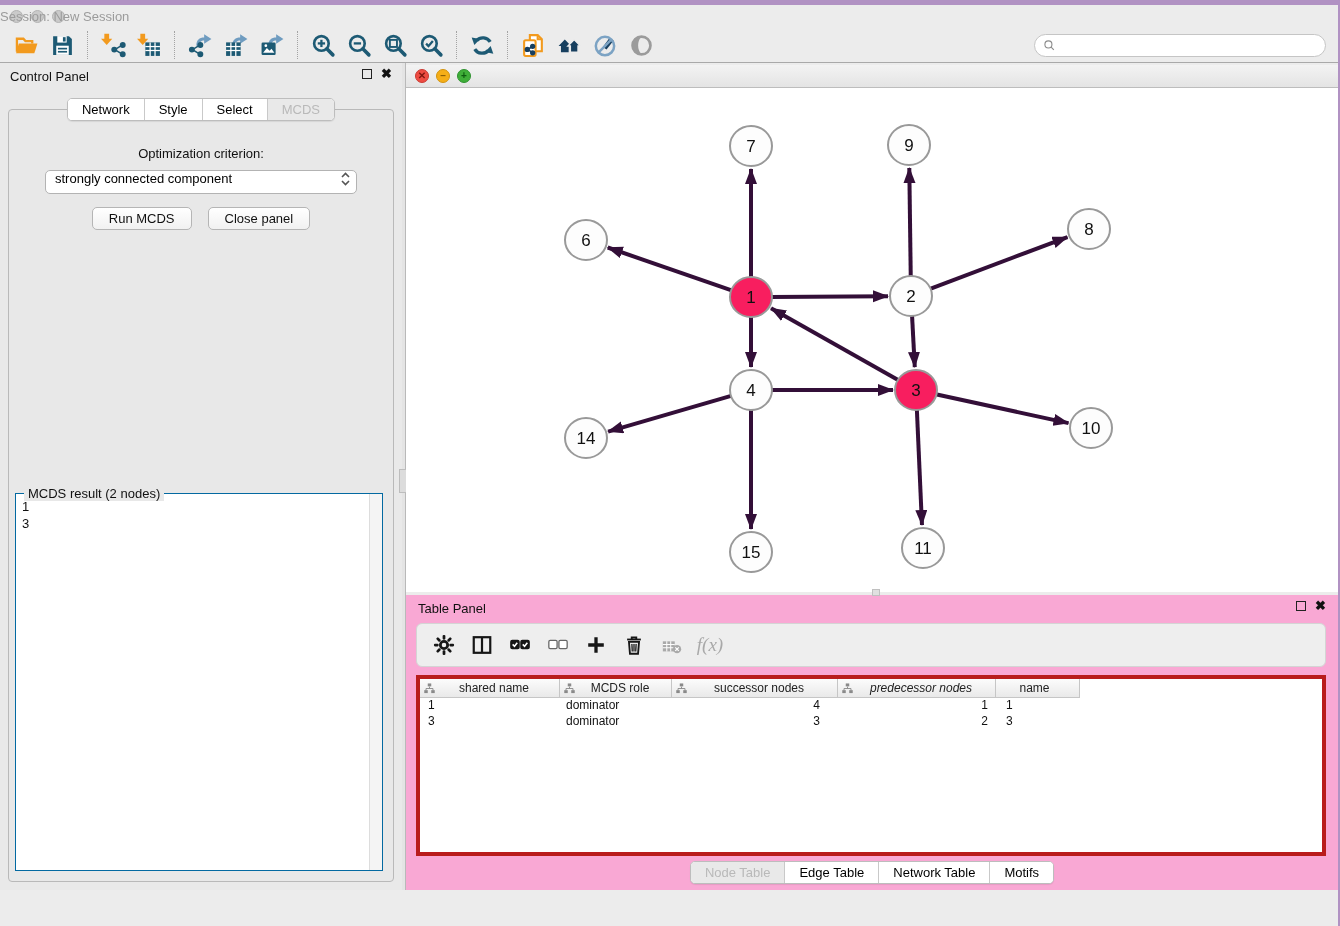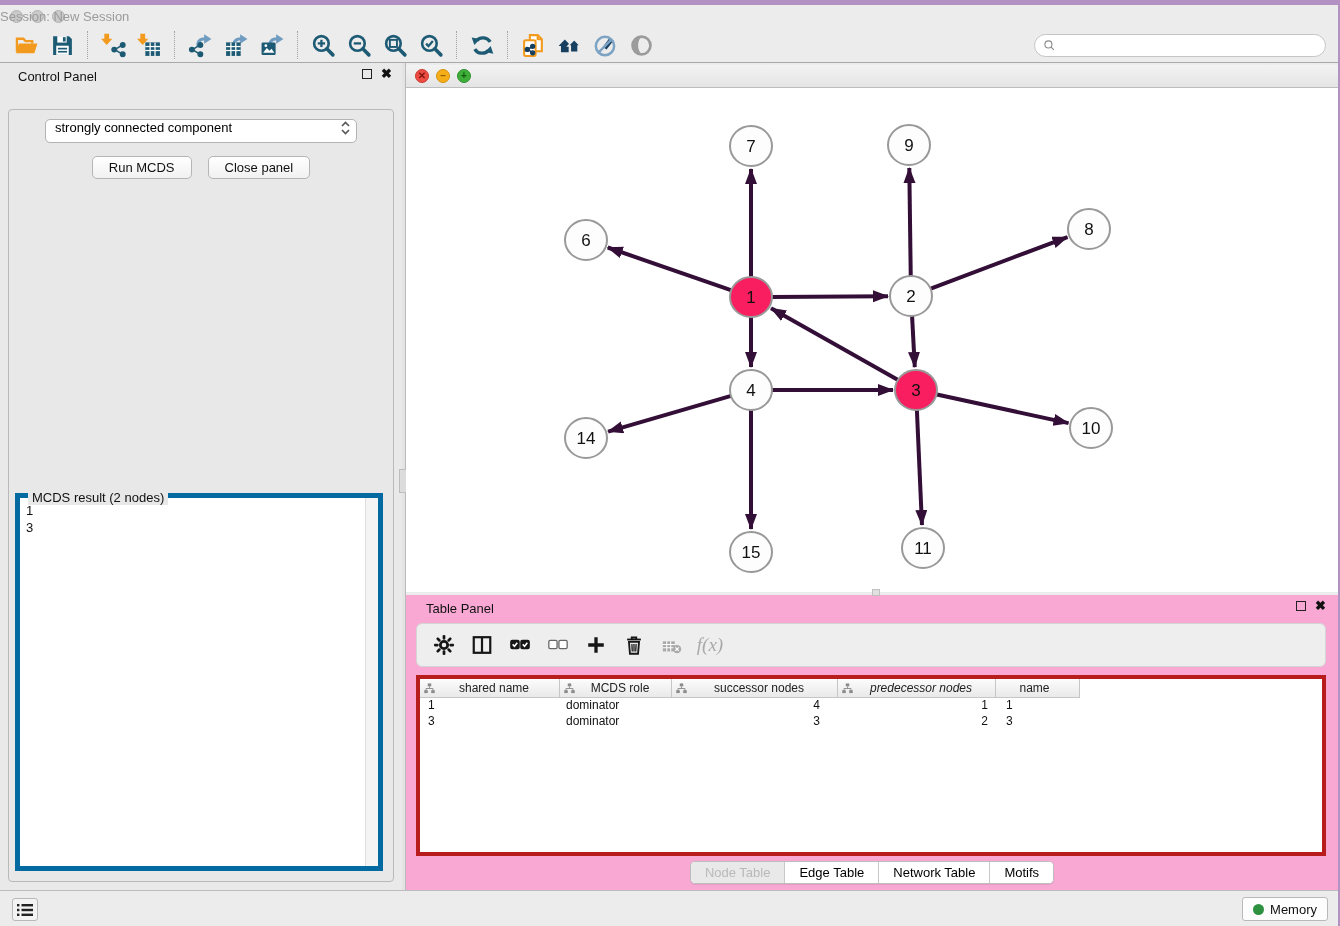--- a/index.html
+++ b/index.html
@@ -21,21 +21,21 @@
   .tb-btn svg { width:25px; height:25px; }
   .tb-sep { width:1px; height:28px; border-left:1px dotted #a3a3a3; margin:0 7px; }
   .tb-spacer { flex:1; }
   .searchbox { width:292px; height:23px; background:#fff; border:1px solid #c5c5c5; border-radius:12px;
                display:flex; align-items:center; padding:0 8px; margin-right:4px; }
   .searchbox input { border:none; outline:none; flex:1; font-size:12px; background:transparent; margin-left:5px;
                      font-family:"Liberation Sans", sans-serif; }
 
   
   .control-panel { position:absolute; top:58px; left:0; width:402px; bottom:36px; background:#e9e9e9; }
-  .panel-header { position:absolute; top:0; left:0; right:0; height:26px;margin-left:8px; }
+  .panel-header { position:absolute; top:0; left:0; right:0; height:26px; }
   .panel-title { position:absolute; left:10px; top:6px; font-size:13px; color:#111; }
   .panel-btns { position:absolute; right:10px; top:6px; display:flex; gap:9px; align-items:center; }
   .float-ico { width:10px; height:10px; border:1.5px solid #222; }
   .close-ico { font-size:13px; font-weight:bold; color:#111; line-height:10px; }
 
   .tabs-row { position:absolute; top:35px; left:0; right:0; display:flex; justify-content:center; z-index:2; }
   .seg-group { display:flex; border:1px solid #bdbdbd; border-radius:5px; overflow:hidden;
                background:#fff; box-shadow:0 1px 1px rgba(0,0,0,0.08); }
   .seg { padding:3px 14px; font-size:13px; color:#000; background:#fff; border-left:1px solid #c9c9c9; cursor:default; }
   .seg:first-child { border-left:none; }
@@ -45,21 +45,21 @@
               border:1px solid #b9b9b9; border-radius:4px; }
   .opt-label { margin-top:36px; text-align:center; font-size:13px; color:#111; }
   .criterion { margin:9px 36px 0 36px; height:24px; background:#fff; border:1px solid #b3b3b3; border-radius:5px;
                display:flex; padding:0 4px 0 9px; font-size:13px; }
   .criterion .val { flex:1; }
   .btn-row { display:flex; justify-content:center; gap:16px; margin-top:13px; }
   .mac-btn { height:23px; padding:0 16px; background:linear-gradient(#ffffff,#f1f1f1); border:1px solid #b5b5b5;
              border-radius:5px; font-size:13px; font-family:"Liberation Sans", sans-serif; color:#111; }
 
   .result-box { position:absolute; left:6px; right:10px; bottom:10px; height:378px;
-                border:5px solid #0369a1; background:#fff; }
+                border:1px solid #0369a1; background:#fff; }
   .result-legend { position:absolute; top:-8px; left:8px; background:#e8e8e8; padding:0 4px; font-size:13px; color:#111; }
   .result-text { position:absolute; inset:0; padding:4px 6px; font-size:13px; line-height:17px; color:#111; white-space:pre; }
   .result-scroll { position:absolute; top:0; right:0; bottom:0; width:13px; background:#f4f4f4; border-left:1px solid #ddd; }
 
   
   .v-divider { position:absolute; top:58px; left:402px; width:4px; bottom:36px; background:#e4e4e4;
                border-right:1px solid #b9b9b9; }
   .v-grip { position:absolute; top:406px; left:-3px; width:9px; height:24px; background:#dcdcdc;
             border:1px solid #bdbdbd; }
 
@@ -289,21 +289,30 @@
   </div>
 
   <div class="control-panel">
     <div class="panel-header">
       <div class="panel-title">Control Panel</div>
       <div class="panel-btns">
         <div class="float-ico"></div>
         <div class="close-ico">✖</div>
       </div>
     </div>
+    <div class="tabs-row">
+        <div class="seg-group" id="cp-tabs">
+          <div class="seg">Network</div>
+          <div class="seg">Style</div>
+          <div class="seg">Select</div>
+          <div class="seg sel-gray">MCDS</div>
+        </div>
+      </div>
     <div class="tab-pane">
+      <div class="opt-label">Optimization criterion:</div>
       <div class="criterion">
         <span class="val">strongly connected component</span>
         <svg width="13" height="16" viewBox="0 0 13 16">
           <path d="M3 6 L6.5 2.5 L10 6" fill="none" stroke="#555" stroke-width="1.6"></path>
           <path d="M3 10 L6.5 13.5 L10 10" fill="none" stroke="#555" stroke-width="1.6"></path>
         </svg>
       </div>
       <div class="btn-row">
         <button class="mac-btn">Run MCDS</button>
         <button class="mac-btn">Close panel</button>
@@ -548,32 +557,14 @@
     <div class="tp-tabs">
         <div class="seg-group" id="tp-tabs">
           <div class="seg sel-gray">Node Table</div>
           <div class="seg">Edge Table</div>
           <div class="seg">Network Table</div>
           <div class="seg">Motifs</div>
         </div>
       </div>
   </div>
 
-  <div class="statusbar">
-    <div class="list-btn">
-      <svg width="16" height="14" viewBox="0 0 16 14">
-        <g fill="#222">
-          <rect x="0" y="1" width="2.4" height="2.4"></rect>
-            <rect x="4.5" y="1" width="11.5" height="2.4"></rect>
-          <rect x="0" y="5.8" width="2.4" height="2.4"></rect>
-            <rect x="4.5" y="5.8" width="11.5" height="2.4"></rect>
-          <rect x="0" y="10.6" width="2.4" height="2.4"></rect>
-            <rect x="4.5" y="10.6" width="11.5" height="2.4"></rect>
-        </g>
-      </svg>
-    </div>
-    <div class="memory-btn">
-      <div class="mem-dot"></div>
-      <span>Memory</span>
-    </div>
-  </div>
 
 </div>
 
 </body></html>

